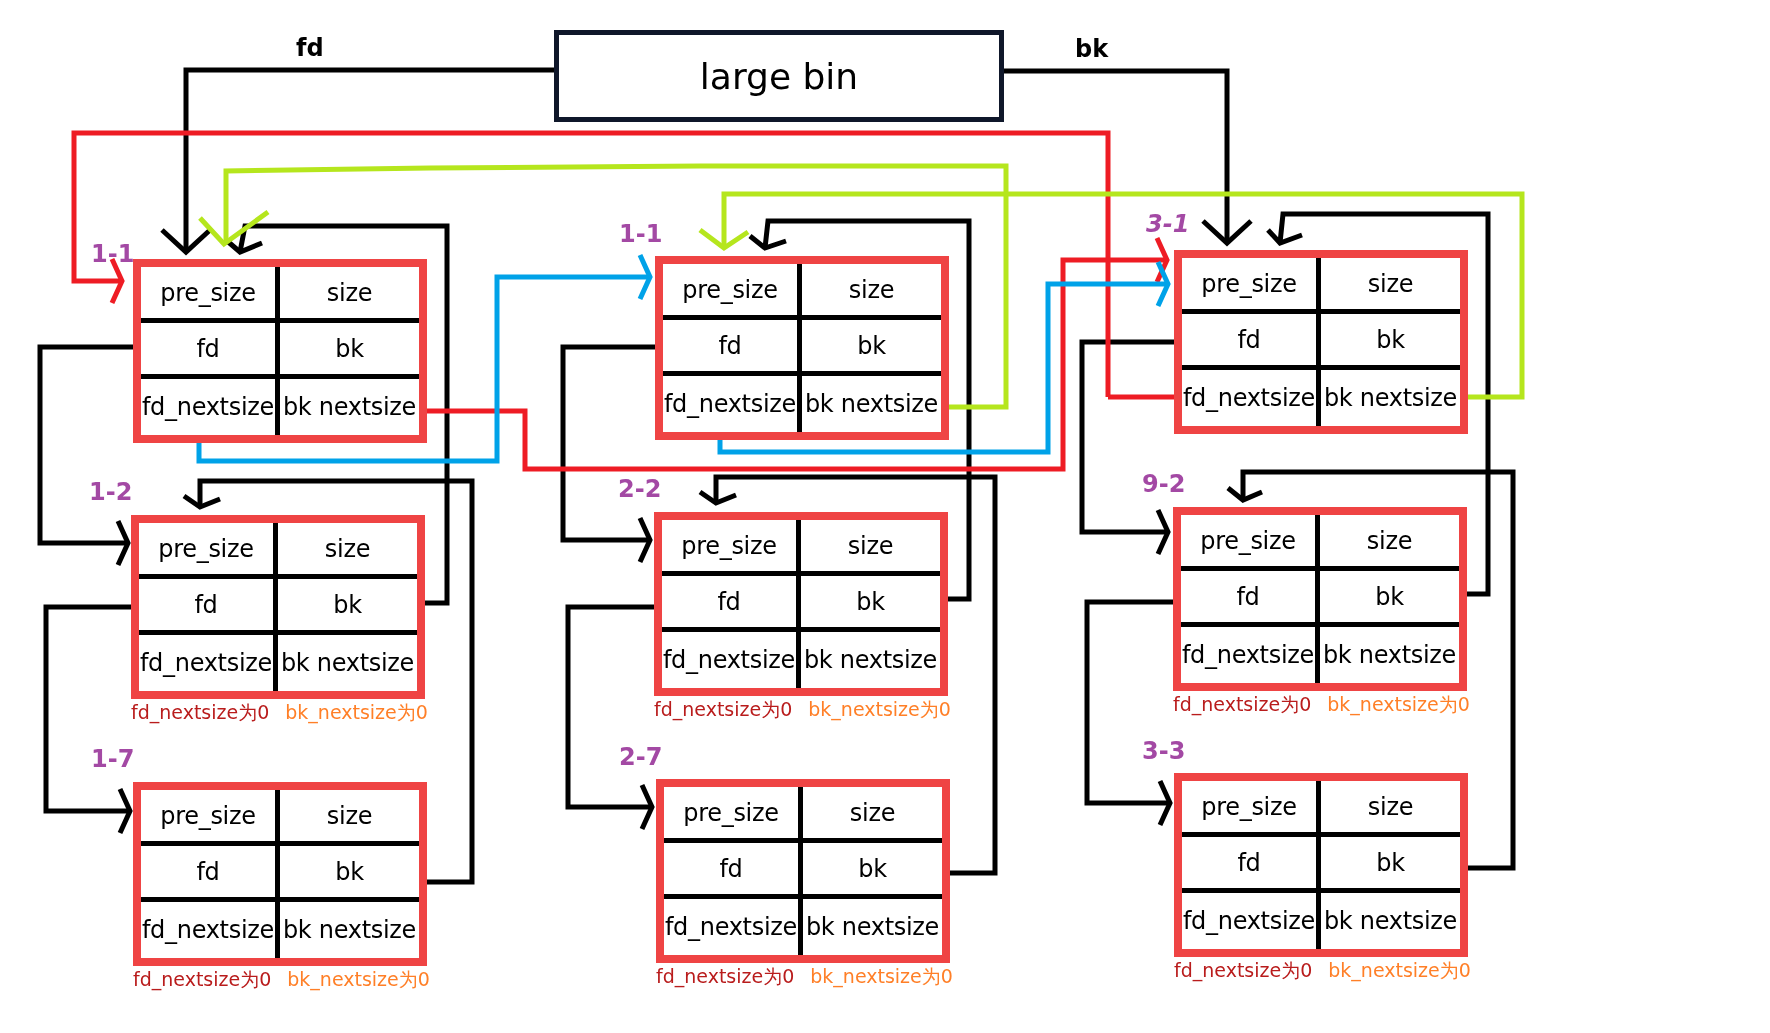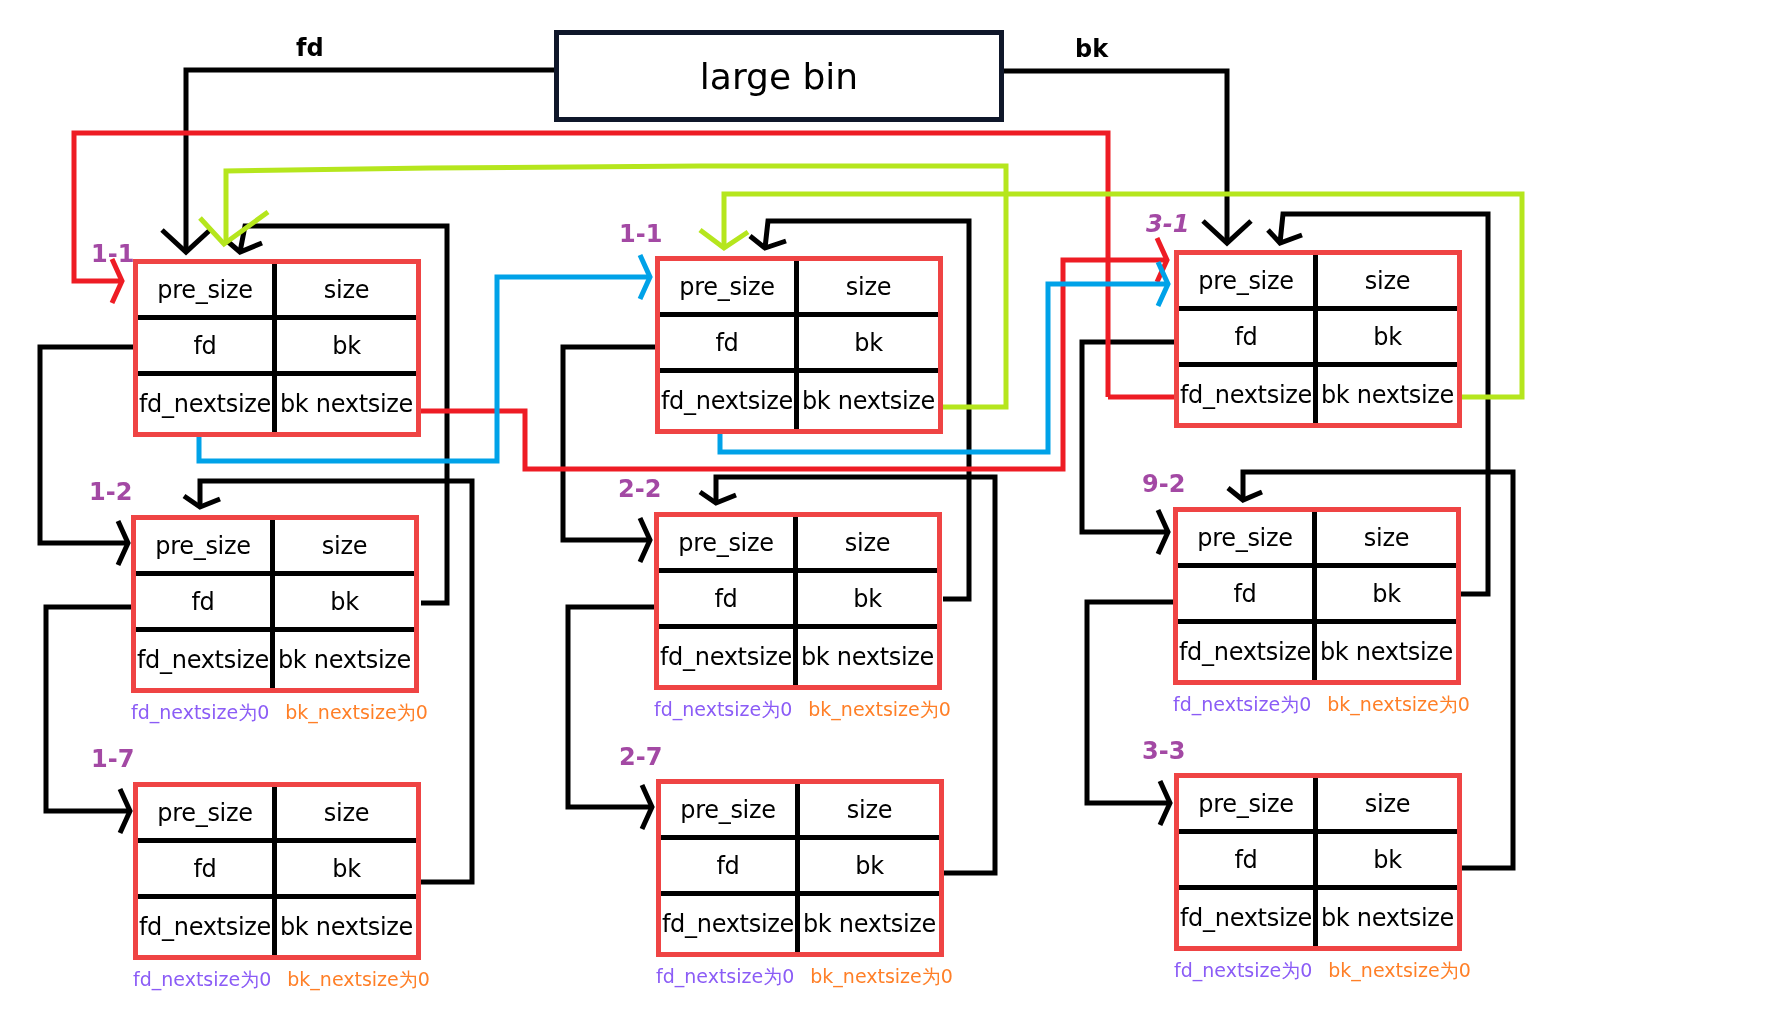--- a/index.html
+++ b/index.html
@@ -4,30 +4,30 @@
 <style>
   html, body { margin: 0; padding: 0; background: #ffffff; }
   body { width: 1770px; height: 1033px; position: relative; overflow: hidden;
          font-family: "DejaVu Sans", "Liberation Sans", sans-serif; }
   #canvas { position: absolute; left: 0; top: 0; }
   .bin-box { position: absolute; left: 554px; top: 30px; width: 440px; height: 82px;
              border: 5px solid #0f172a; display: flex; align-items: center; justify-content: center;
              font-size: 36px; color: #000; box-sizing: content-box; }
   .ptr-label { position: absolute; font-weight: bold; font-size: 24px; color: #000; }
   .chunk-label { position: absolute; font-weight: bold; font-size: 24px; color: #a349a4; }
-  .chunk { position: absolute; width: 278px; height: 168px; border: 5px solid #ef4444;
+  .chunk { position: absolute; width: 278px; height: 168px; border: 8px solid #ef4444;
            display: grid; grid-template-columns: 50% 50%; grid-template-rows: 1fr 1fr 1fr;
            background: transparent; }
   .cell { display: flex; align-items: center; justify-content: center; font-size: 24px;
           color: #000; border-color: #000; border-style: solid; border-width: 0; white-space: nowrap;
           letter-spacing: -0.3px; }
   .cell.l { border-right-width: 5px; }
   .cell.top { border-bottom-width: 5px; }
   .caption { position: absolute; font-size: 19px; white-space: nowrap; }
-  .caption .fdz { color: #8b5cf6; margin-top: 20px; }
+  .caption .fdz { color: #b91c1c; margin-top: 20px; }
   .caption .bkz { color: #ff7f27; margin-left: 16px; }
 </style>
 </head>
 <body>
 
 <svg id="canvas" width="1770" height="1033">
     <polyline points="554,70 186,70 186,252" fill="none" stroke="#000000" stroke-width="5" stroke-linejoin="miter"></polyline>
     <polyline points="162,230 186,252 210,230" fill="none" stroke="#000000" stroke-width="5" stroke-linejoin="miter"></polyline>
     <polyline points="133,347 40,347 40,543 128,543" fill="none" stroke="#000000" stroke-width="5" stroke-linejoin="miter"></polyline>
     <polyline points="118,521 128,543 118,565" fill="none" stroke="#000000" stroke-width="5" stroke-linejoin="miter"></polyline>

